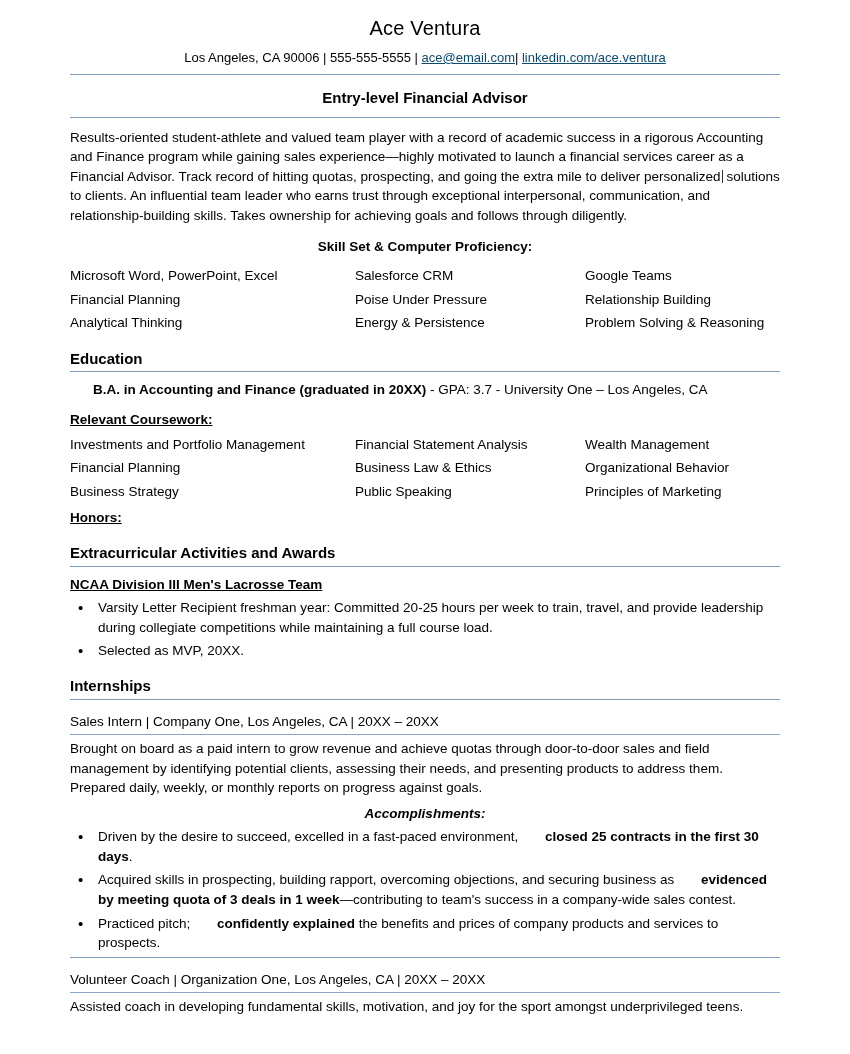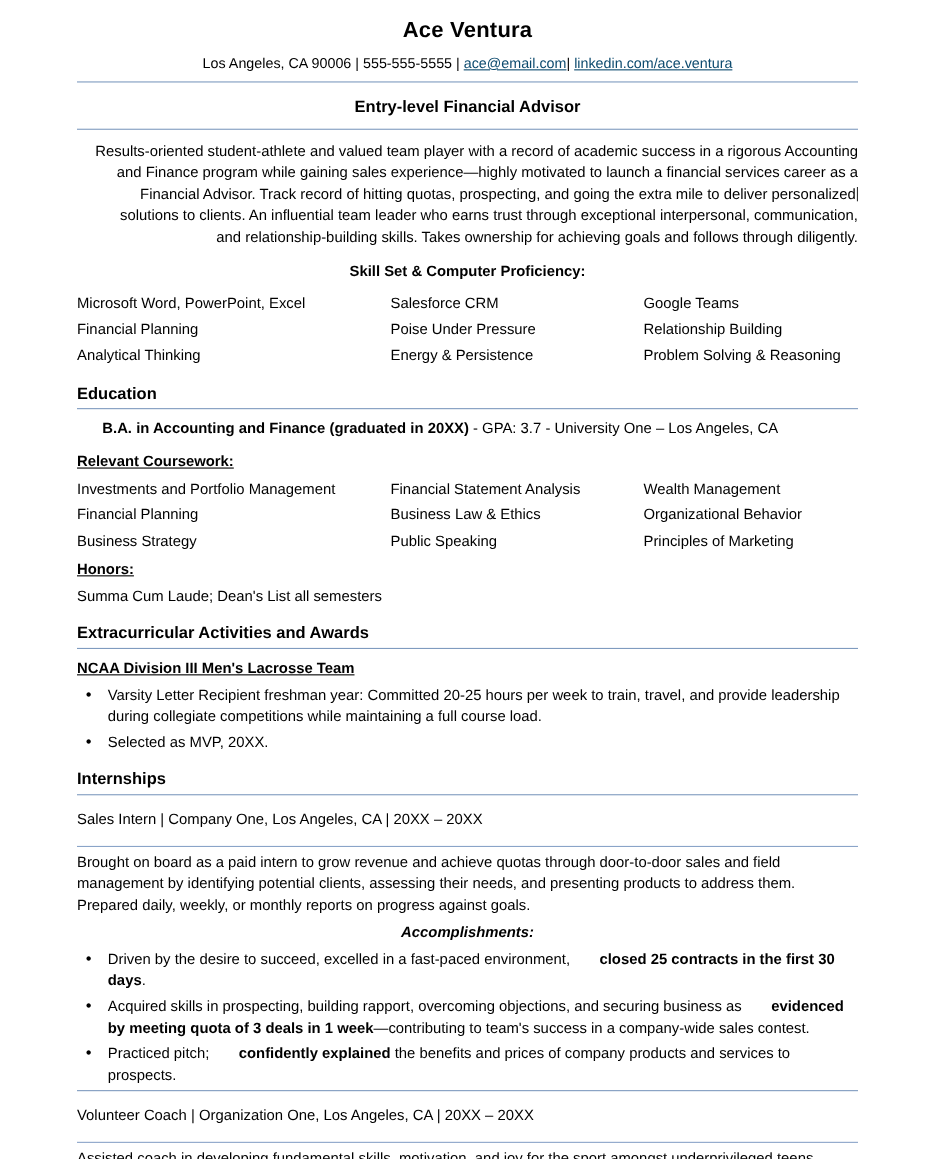--- a/index.html
+++ b/index.html
@@ -16,21 +16,21 @@
     line-height: 1.45;
   }
   .page {
     width: 850px;
     box-sizing: border-box;
     padding: 10px 70px 18px 70px;
   }
   .name {
     text-align: center;
     font-size: 20px;
-    font-weight: bold;
+    font-weight: normal;
     letter-spacing: 0.2px;
     margin: 4px 0 6px 0;
   }
   .contact {
     text-align: center;
     font-size: 13px;
     margin-bottom: 6px;
   }
   .contact a {
     color: #0c4a6e;
@@ -41,22 +41,22 @@
     height: 0;
     margin: 0;
   }
   .job-title {
     text-align: center;
     font-size: 15px;
     font-weight: bold;
     margin: 12px 0 8px 0;
   }
   .summary {
-    margin: 10px 0 12px 16px;
-    text-align: right;
+    margin: 10px 0 12px 0;
+    text-align: left;
   }
   .summary .caret {
     display: inline-block;
     width: 1px;
     height: 13px;
     background: #333;
     vertical-align: -2px;
     margin-left: 1px;
   }
   .skills-head {
@@ -90,21 +90,21 @@
   .sub-head {
     font-weight: bold;
     margin: 6px 0 4px 0;
     text-decoration: underline;
   }
   .plain-line {
     margin: 2px 0 4px 0;
   }
   .entry-line {
     margin: 0;
-    padding: 4px 0 14px 0;
+    padding: 4px 0 3px 0;
     border-bottom: 1px solid #8aa4c8;
   }
   ul.bullets {
     list-style: none;
     margin: 4px 0 4px 0;
     padding: 0;
   }
   ul.bullets li {
     position: relative;
     padding-left: 28px;
@@ -176,21 +176,20 @@
     <div>Wealth Management</div>
     <div>Financial Planning</div>
     <div>Business Law &amp; Ethics</div>
     <div>Organizational Behavior</div>
     <div>Business Strategy</div>
     <div>Public Speaking</div>
     <div>Principles of Marketing</div>
   </div>
 
   <div class="sub-head">Honors:</div>
-  <div class="plain-line">Summa Cum Laude; Dean's List all semesters</div>
 
   <div class="section-head">Extracurricular Activities and Awards</div>
   <div class="section-rule"></div>
 
   <div class="sub-head">NCAA Division III Men's Lacrosse Team</div>
   <ul class="bullets">
     <li>Varsity Letter Recipient freshman year: Committed 20-25 hours per week to train, travel, and provide leadership during collegiate competitions while maintaining a full course load.</li>
     <li>Selected as MVP, 20XX.</li>
   </ul>
 

